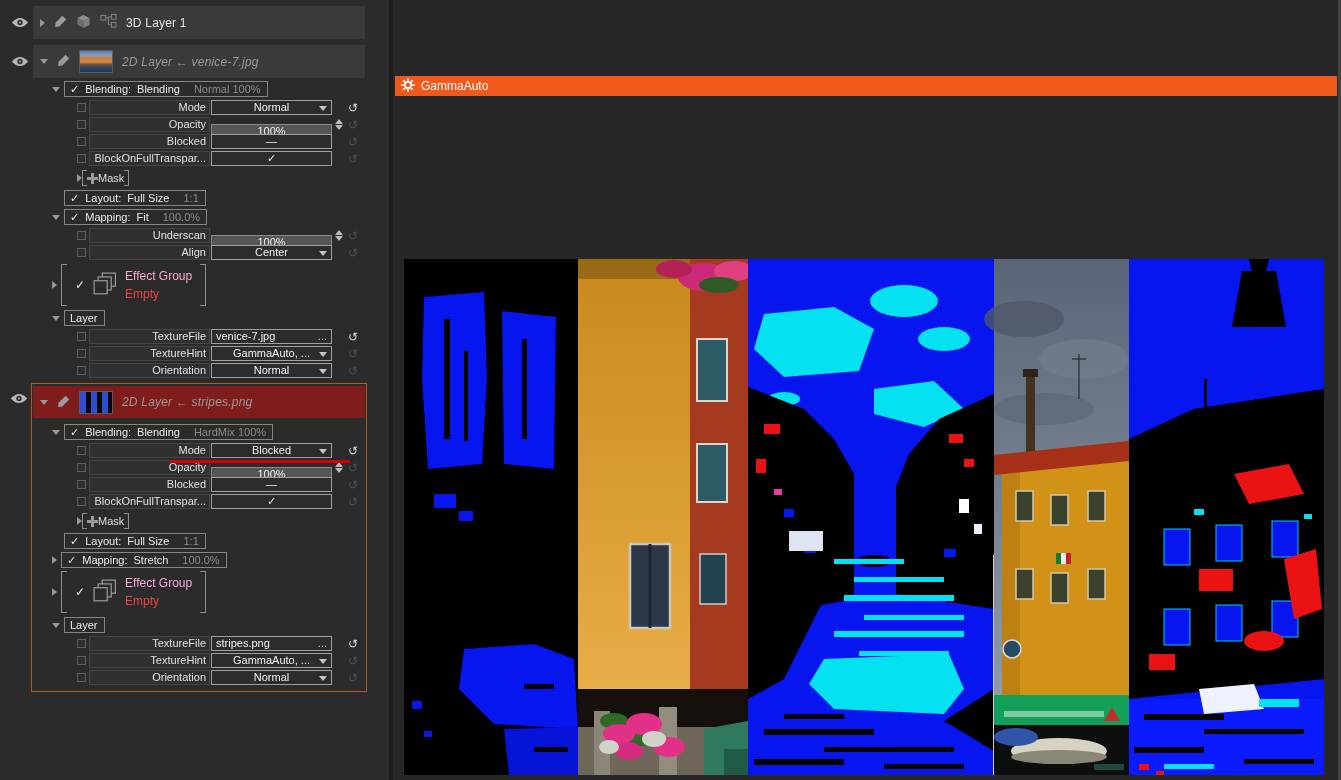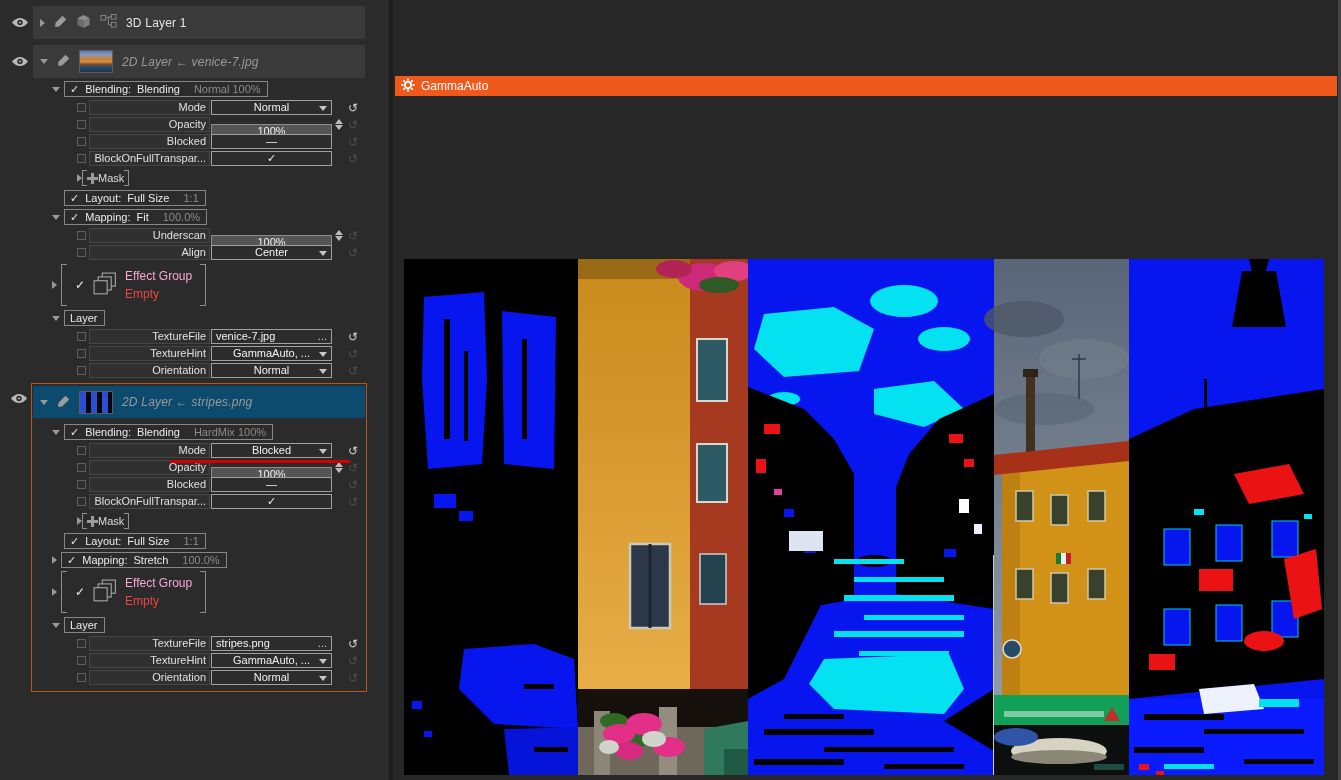--- a/index.html
+++ b/index.html
@@ -73,21 +73,21 @@
   .eg-frame { display:flex; align-items:center; gap:8px; cursor:pointer; }
   .eg-brk-l { width:6px; height:42px; border-left:1px solid #8f8f8f; border-top:1px solid #8f8f8f;
               border-bottom:1px solid #8f8f8f; }
   .eg-brk-r { width:6px; height:42px; border-right:1px solid #8f8f8f; border-top:1px solid #8f8f8f;
               border-bottom:1px solid #8f8f8f; }
   .eg-check { color:#e8e8e8; font-size:12px; }
   .eg-text .t1 { color:#f9a8d4; font-size:12px; } .eg-text .t2 { color:#ef4444; font-size:12px; margin-top:4px; }
 
   .sel-wrap { position:relative; margin:4px 22px 0 31px; border:1px solid #b25a1e;
               padding:2px 0 5px 0; }
-  .sel-wrap .lrow-in { display:flex; align-items:center; height:32px; background:#0c4a6e;
+  .sel-wrap .lrow-in { display:flex; align-items:center; height:32px; background:#7f1d1d;
               margin:0 1px; gap:9px; padding-left:7px; }
   .sel-eye { position:absolute; left:-23px; top:9px; }
   .red-underline { position:absolute; left:138px; top:76px; width:180px; height:3px;
                    background:#d40000; z-index:6; }
 
   
   .renderer-panel { position:absolute; left:393px; top:0; width:948px; height:780px;
                     background:#272727; }
   .renderer-panel::after { content:""; position:absolute; right:0; top:0; width:3px; height:780px;
                     background:#454545; }

